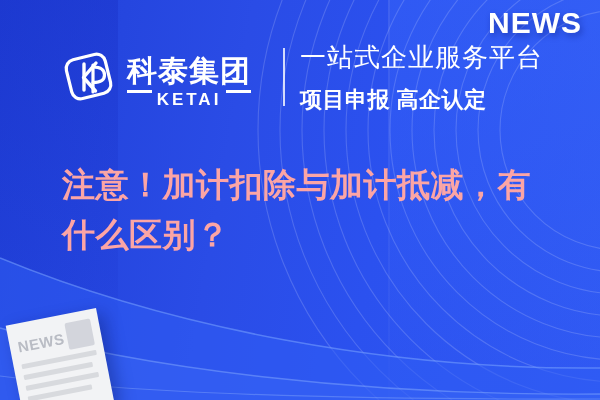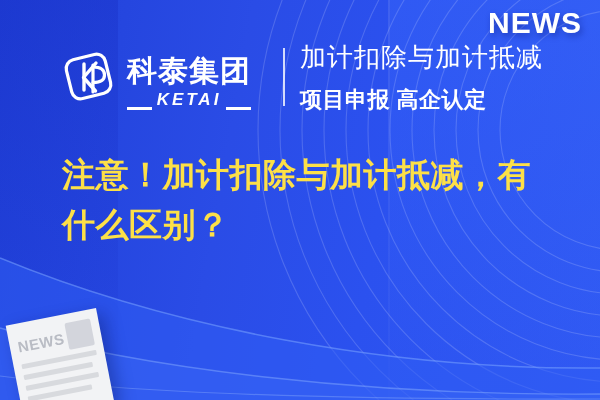--- a/index.html
+++ b/index.html
@@ -91,25 +91,24 @@
     color: #ffffff;
     font-size: 30px;
     font-weight: bold;
     letter-spacing: 1px;
     line-height: 1.05;
     white-space: nowrap;
     margin-top: 11px;
   }
   .logo-en-row {
     display: flex;
-    align-items: flex-end;
+    align-items: flex-start;
     gap: 5px;
     margin-top: 3px;
     width: 100%;
-    font-style: italic;
   }
   .logo-en-rule {
     flex: 1;
     height: 3px;
     background: #ffffff;
     min-width: 10px;
   }
   .logo-en {
     color: #ffffff;
     font-size: 17px;
@@ -156,23 +155,23 @@
     font-size: 30px;
     font-weight: bold;
     letter-spacing: 1px;
     text-shadow: 2px 3px 6px rgba(10,25,120,0.45);
   }
 
   
   .headline {
     position: absolute;
     left: 62px;
-    top: 150px;
+    top: 160px;
     width: 500px;
-    color: #fde047;
+    color: #fca5a5;
     font-size: 33px;
     font-weight: bold;
     line-height: 1.50;
     letter-spacing: 0.5px;
   }
 
   
   .newspaper {
     position: absolute;
     left: 14px;
@@ -272,21 +271,21 @@
         <span class="logo-en-rule"></span>
         <span class="logo-en">KETAI</span>
         <span class="logo-en-rule"></span>
       </div>
     </div>
   </div>
 
   <div class="divider"></div>
 
   <div class="tagline-block">
-    <div class="tagline-main">加计扣除与加计抵减</div>
+    <div class="tagline-main">一站式企业服务平台</div>
     <div class="tagline-sub">项目申报 高企认定</div>
   </div>
 
   <div class="news-tag">NEWS</div>
 
   <div class="headline">注意！加计扣除与加计抵减，有什么区别？</div>
 
   <div class="newspaper">
     <div class="np-top">
       <div class="np-masthead">NEWS</div>

